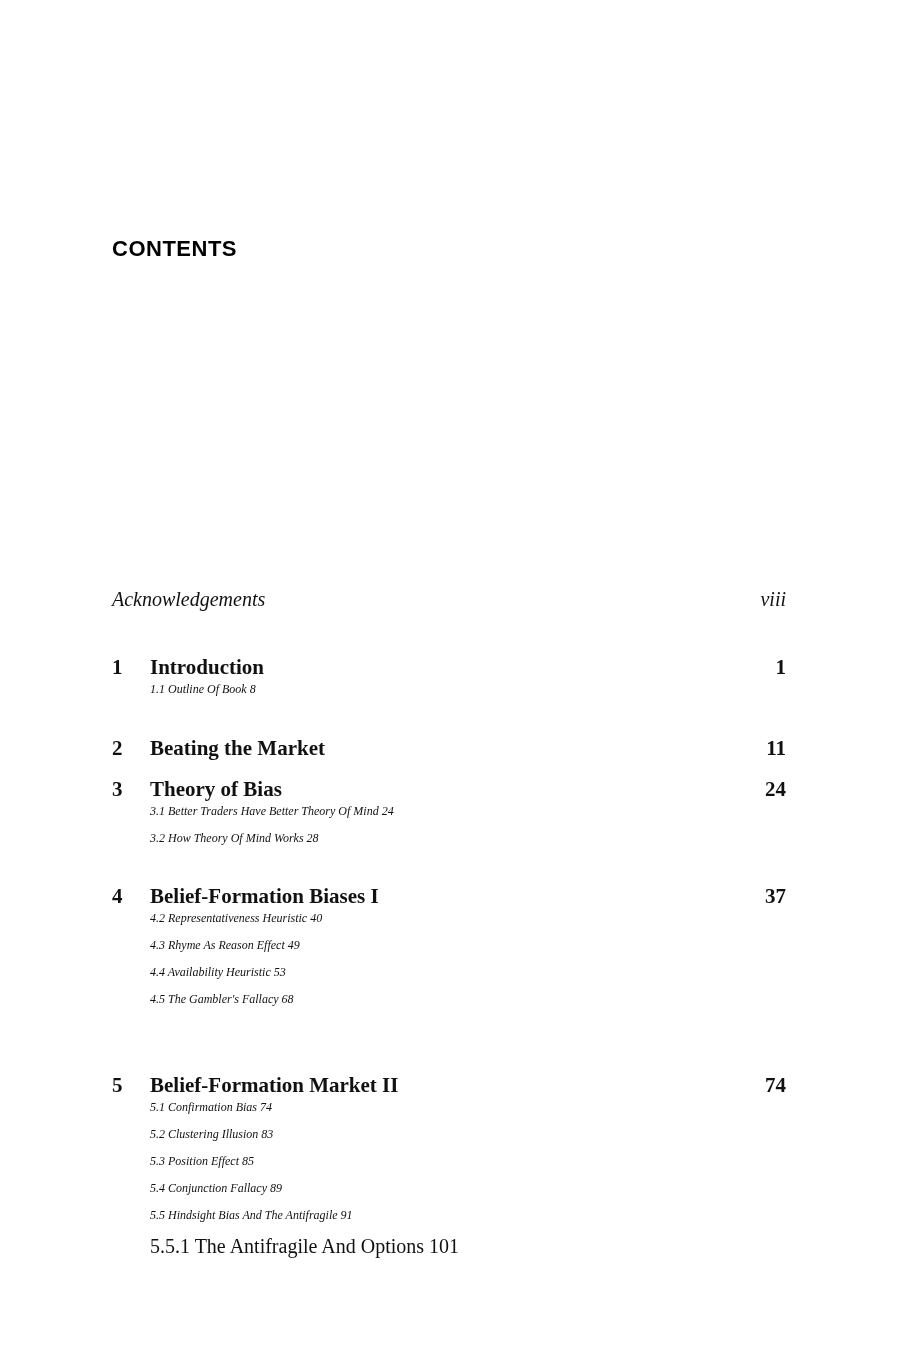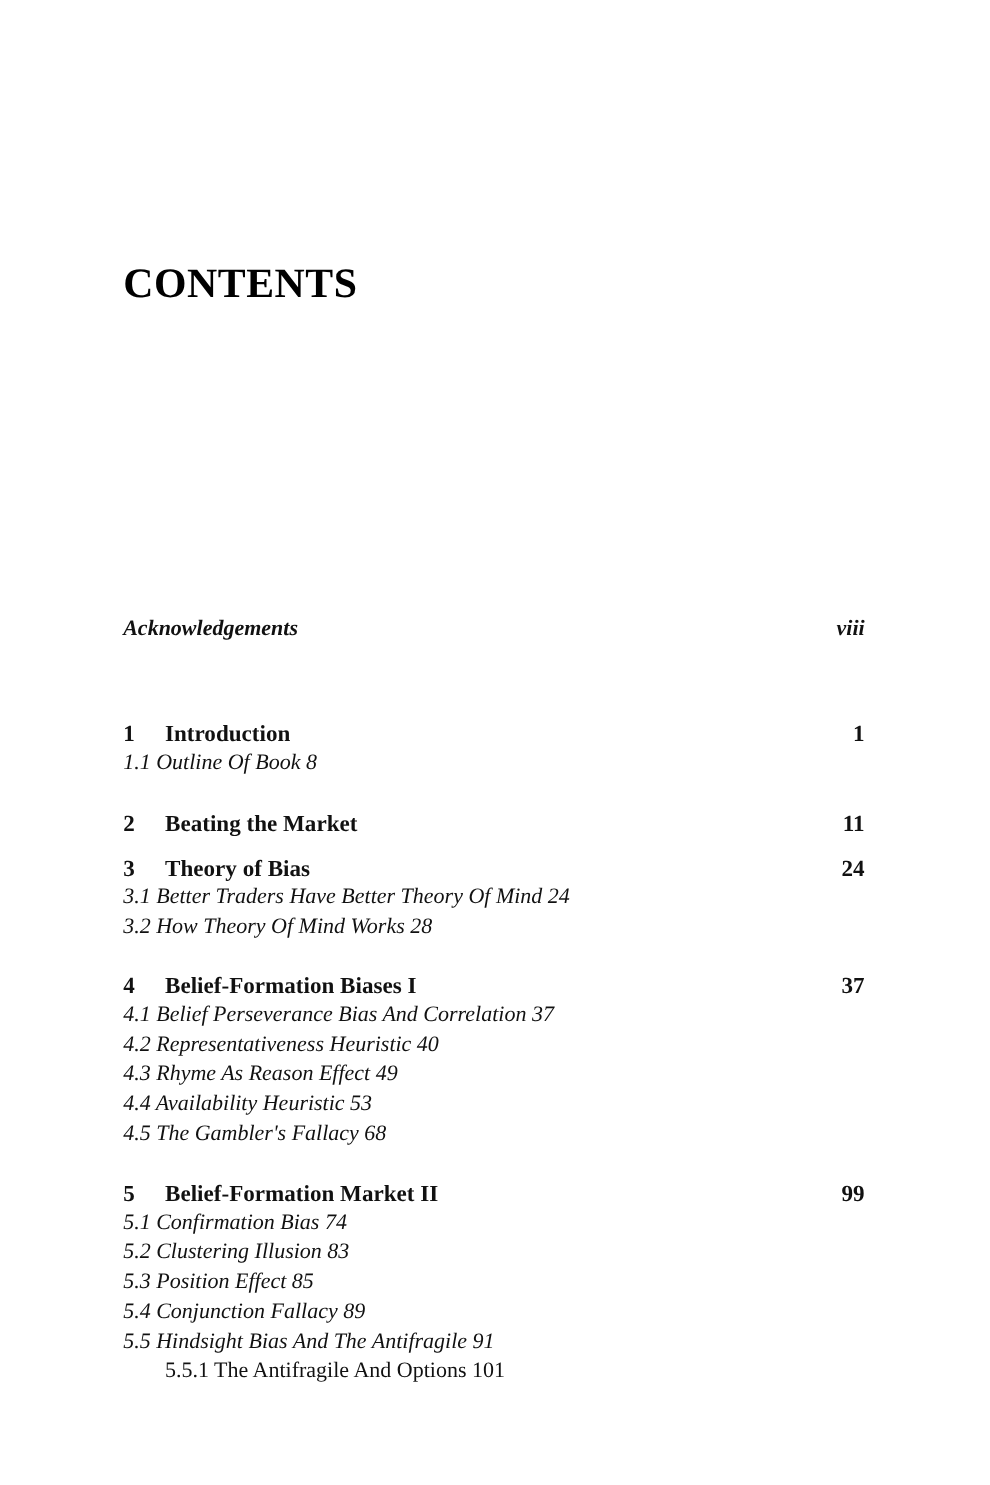--- a/index.html
+++ b/index.html
@@ -1,26 +1,26 @@
 <!DOCTYPE html>
 <html><head>
 <meta charset="utf-8">
 <style>
   html, body { margin: 0; padding: 0; background: #ffffff; }
   body { width: 900px; height: 1350px; position: relative; overflow: hidden; color: #111111; font-family: "Liberation Serif", serif; }
-  .title { position: absolute; left: 112px; top: 236px; margin: 0; font-family: Liberation Serif, serif; font-weight: bold; font-size: 38px; letter-spacing: 0.5px; color: #000000; }
+  .title { position: absolute; left: 112px; top: 236px; margin: 0; font-family: Liberation Sans, sans-serif; font-weight: bold; font-size: 22px; letter-spacing: 0.5px; color: #000000; }
   .toc { position: absolute; left: 112px; top: 0; width: 674px; }
-  .ack { position: absolute; left: 0; top: 560px; width: 674px; font-style: italic; font-size: 20px; font-weight: bold; }
+  .ack { position: absolute; left: 0; top: 588px; width: 674px; font-style: italic; font-size: 20px; }
   .ack .page { position: absolute; right: 0; top: 0; margin-left: 24px; }
   .chapter { position: absolute; left: 0; width: 674px; }
   .chap-head { position: relative; height: 27px; font-weight: bold; font-size: 21px; }
   .chap-num { position: absolute; left: 0; top: 0; }
   .chap-title { position: absolute; left: 38px; top: 0; }
   .chap-page { position: absolute; right: 0; top: 0; }
-  .sec { height: 27px; font-style: italic; font-size: 20px; white-space: nowrap; }
+  .sec { margin-left: 38px; height: 27px; font-style: italic; font-size: 12px; white-space: nowrap; }
   .subsec { margin-left: 38px; height: 27px; font-size: 20px; white-space: nowrap; }
 </style>
 </head>
 <body>
 
 <h1 class="title">CONTENTS</h1>
 
 <div class="toc">
 
   <div class="ack">
@@ -54,32 +54,31 @@
     <div class="sec">3.1 Better Traders Have Better Theory Of Mind  24</div>
     <div class="sec">3.2 How Theory Of Mind Works  28</div>
   </div>
 
   <div class="chapter" style="top:884px;">
     <div class="chap-head">
       <span class="chap-num">4</span>
       <span class="chap-title">Belief-Formation Biases I</span>
       <span class="chap-page">37</span>
     </div>
-    <div class="sec">4.1 Belief Perseverance Bias And Correlation  37</div>
     <div class="sec">4.2 Representativeness Heuristic  40</div>
     <div class="sec">4.3 Rhyme As Reason Effect  49</div>
     <div class="sec">4.4 Availability Heuristic  53</div>
     <div class="sec">4.5 The Gambler's Fallacy  68</div>
   </div>
 
   <div class="chapter" style="top:1073px;">
     <div class="chap-head">
       <span class="chap-num">5</span>
       <span class="chap-title">Belief-Formation Market II</span>
-      <span class="chap-page">99</span>
+      <span class="chap-page">74</span>
     </div>
     <div class="sec">5.1 Confirmation Bias  74</div>
     <div class="sec">5.2 Clustering Illusion  83</div>
     <div class="sec">5.3 Position Effect  85</div>
     <div class="sec">5.4 Conjunction Fallacy  89</div>
     <div class="sec">5.5 Hindsight Bias And The Antifragile  91</div>
     <div class="subsec">5.5.1 The Antifragile And Options 101</div>
   </div>
 
 </div>

